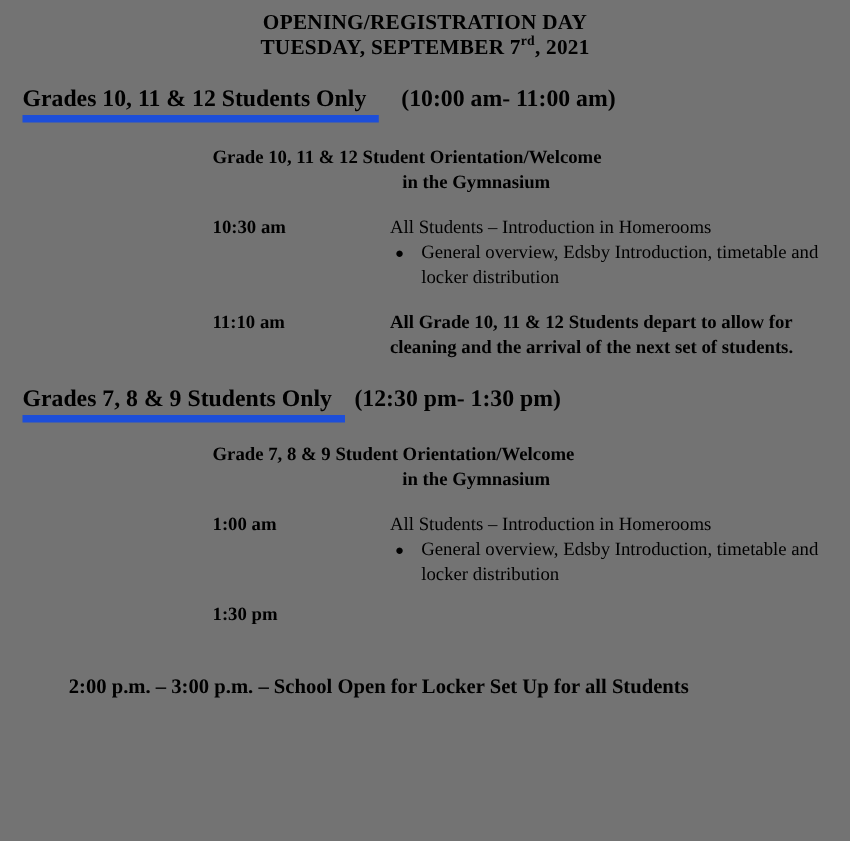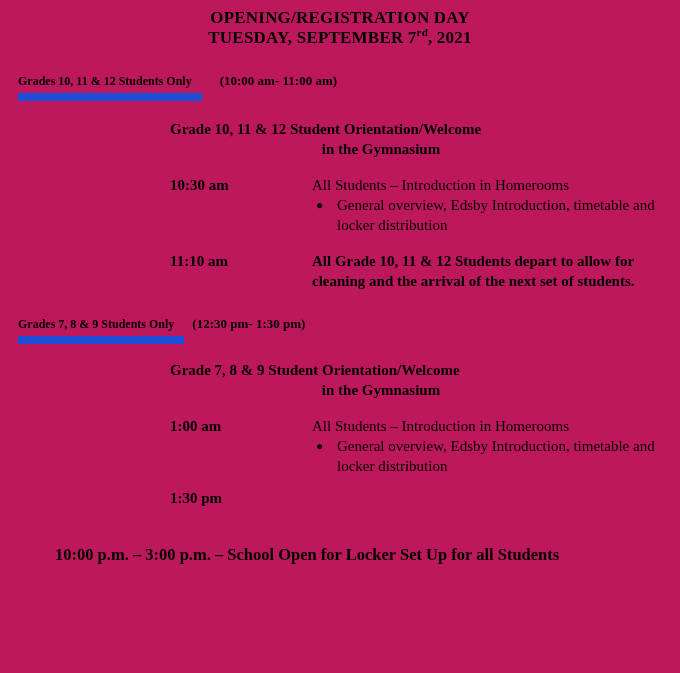--- a/index.html
+++ b/index.html
@@ -1,19 +1,19 @@
 <!DOCTYPE html>
 <html><head>
 <meta charset="utf-8">
 <style>
   html,body{margin:0;padding:0;background:#ffffff;}
   .page{
     position:relative;
     width:680px;height:673px;
-    background:#be185d;
+    background:#737373;
     font-family:"Liberation Serif","DejaVu Serif",serif;
     color:#000000;
     overflow:hidden;
   }
   .title{
     padding-top:8px;
     text-align:center;
     font-weight:bold;
     font-size:17px;
     line-height:20px;
@@ -21,28 +21,28 @@
   }
   .title sup{font-size:11px;line-height:0;}
   .section-head{
     margin:20px 0 18px 18px;
     line-height:24px;
     white-space:nowrap;
   }
   .section-head.second{margin-bottom:16px;}
   .heading{
     display:inline-block;
-    font-size:12px;
+    font-size:19px;
     font-weight:bold;
-    border-bottom:8px solid #1d4ed8;
+    border-bottom:6px solid #1d4ed8;
     padding-right:10px;
     margin:0;
   }
   .range{
-    font-size:13px;
+    font-size:19px;
     font-weight:bold;
     margin-left:18px;
   }
   .section-head.second .range{margin-left:8px;}
   .row{
     display:flex;
     padding-left:170px;
     margin-bottom:16px;
     font-size:15px;
     line-height:20px;
@@ -132,15 +132,15 @@
         <span class="bullet-glyph">●</span>
         <span class="bullet-text">General overview, Edsby Introduction, timetable and locker distribution</span>
       </div>
     </div>
   </div>
 
   <div class="row">
     <div class="time">1:30 pm</div>
   </div>
 
-  <div class="footer">10:00 p.m. – 3:00 p.m.  – School Open for Locker Set Up for all Students</div>
+  <div class="footer">2:00 p.m. – 3:00 p.m.  – School Open for Locker Set Up for all Students</div>
 
 </div>
 
 </body></html>

